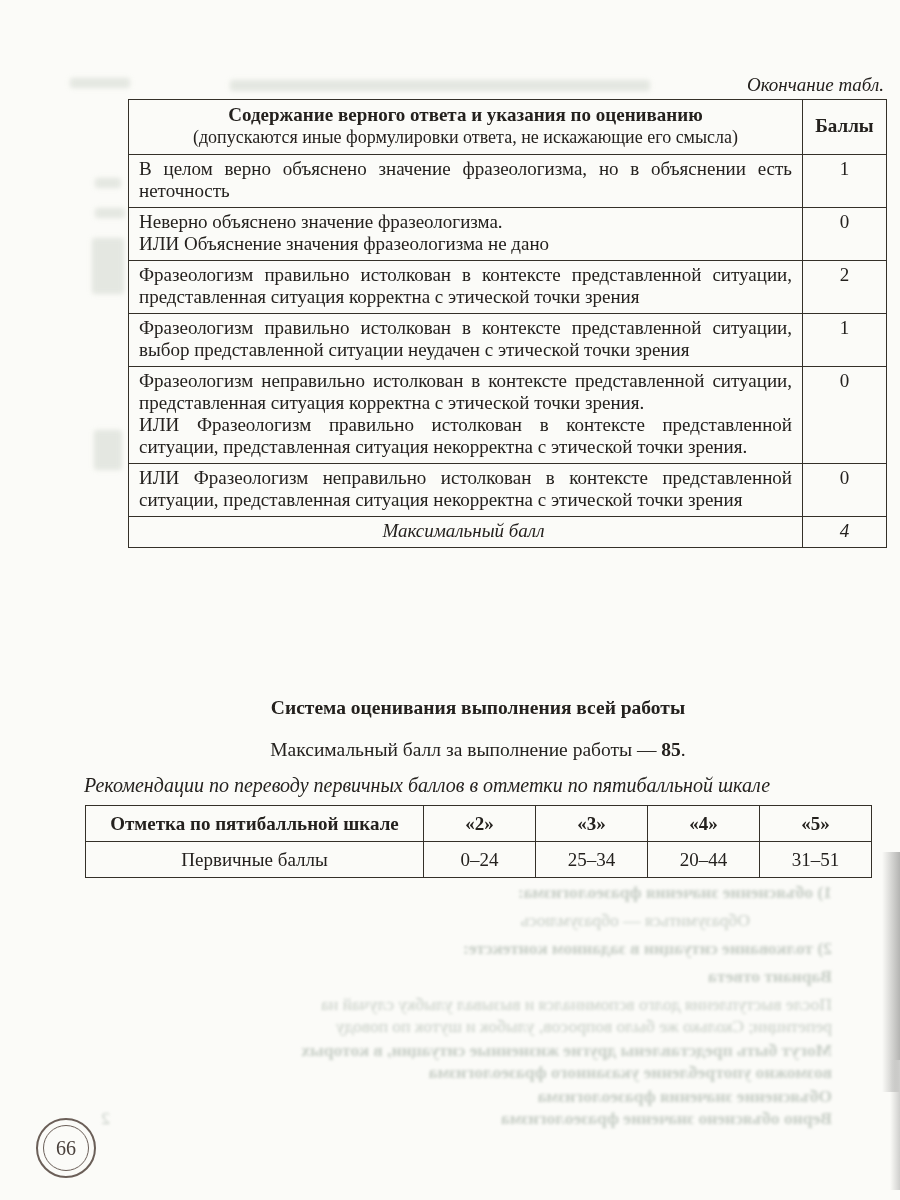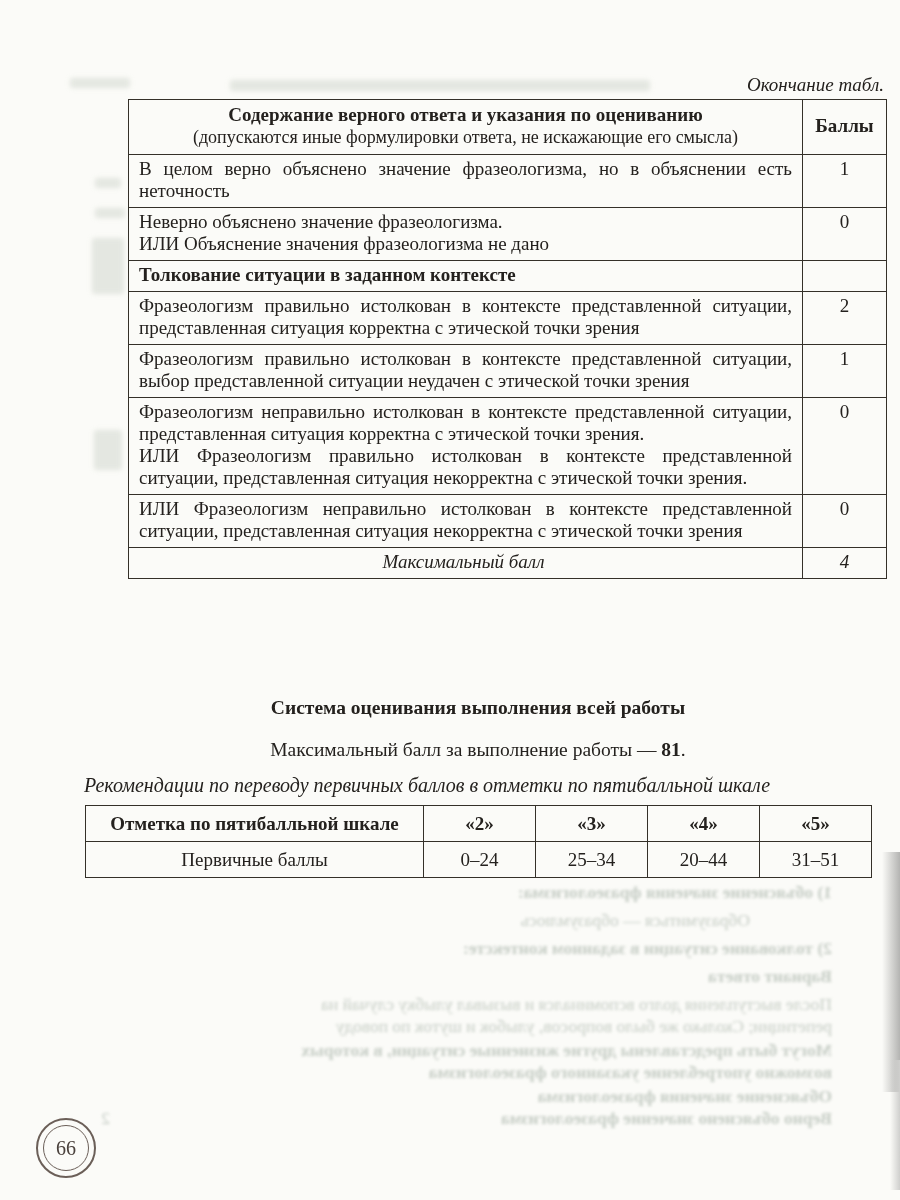--- a/index.html
+++ b/index.html
@@ -143,24 +143,20 @@
         <td class="score">1</td>
       </tr>
       <tr>
         <td class="content">
           <p>Неверно объяснено значение фразеологизма.</p>
           <p>ИЛИ Объяснение значения фразеологизма не дано</p>
         </td>
         <td class="score">0</td>
       </tr>
       <tr>
-        <td class="section">Толкование ситуации в заданном контексте</td>
-        <td class="score"></td>
-      </tr>
-      <tr>
         <td class="content">
             <p>Фразеологизм правильно истолкован в контексте представленной ситуации, представленная ситуация корректна с этической точки зрения</p>
           </td>
         <td class="score">2</td>
       </tr>
       <tr>
         <td class="content">
             <p>Фразеологизм правильно истолкован в контексте представленной ситуации, выбор представленной ситуации неудачен с этической точки зрения</p>
           </td>
         <td class="score">1</td>
@@ -179,21 +175,21 @@
         <td class="score">0</td>
       </tr>
       <tr>
         <td class="total">Максимальный балл</td>
         <td class="score ital">4</td>
       </tr>
     </tbody>
   </table>
 
   <div class="sys-heading">Система оценивания выполнения всей работы</div>
-  <div class="max-line"><span>Максимальный балл за выполнение работы — </span><span class="num">81</span><span>.</span></div>
+  <div class="max-line"><span>Максимальный балл за выполнение работы — </span><span class="num">85</span><span>.</span></div>
   <div class="recommend">Рекомендации по переводу первичных баллов в отметки по пятибалльной шкале</div>
 
   <table class="grades">
     <colgroup>
       <col style="width:338px">
         <col style="width:112px">
         <col style="width:112px">
         <col style="width:112px">
         <col style="width:112px">
     </colgroup>

